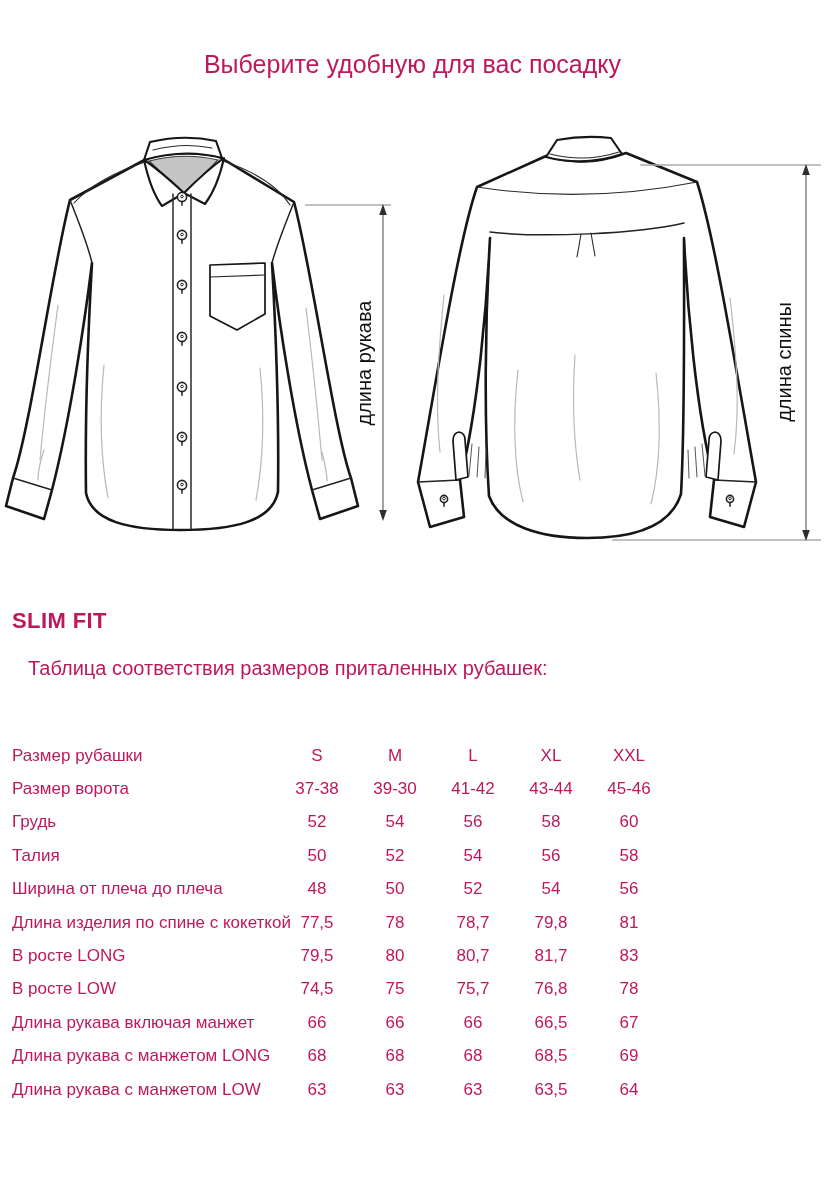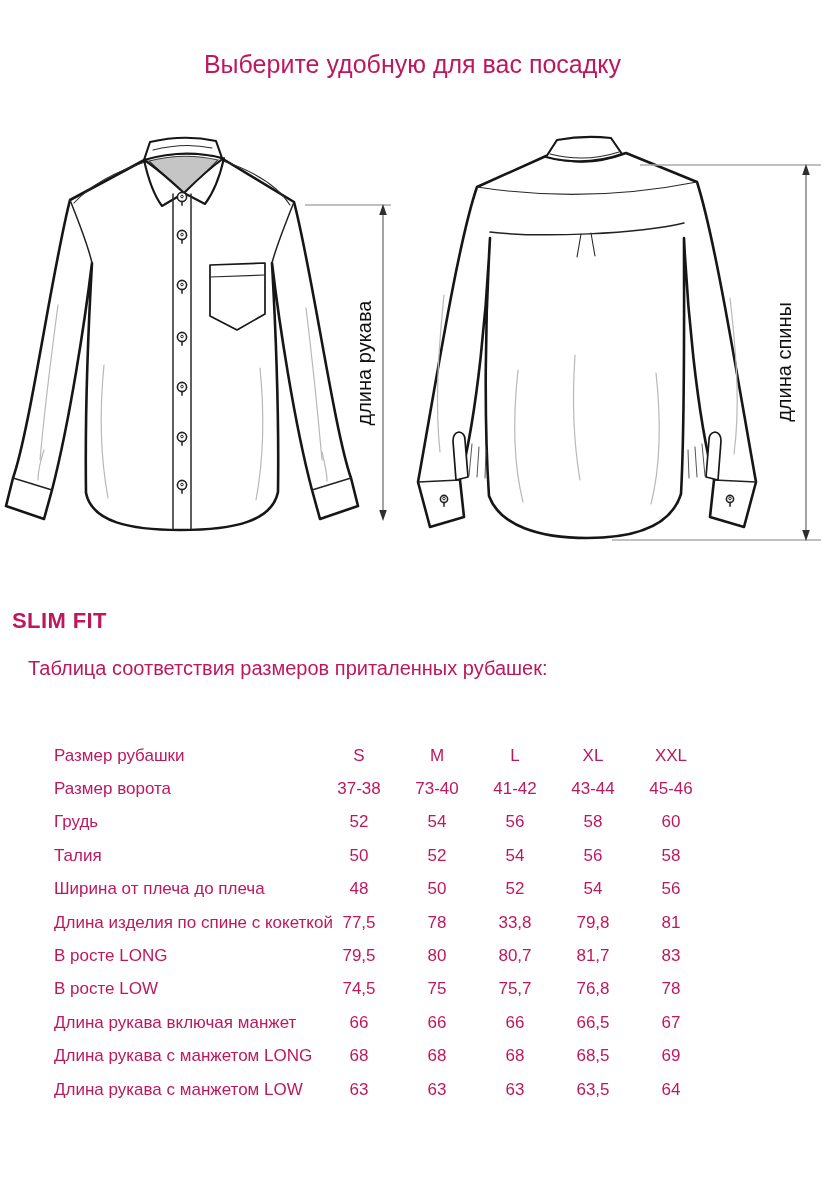--- a/index.html
+++ b/index.html
@@ -29,21 +29,21 @@
   .graycol { fill:#c5c5c5; stroke:#3a3a3a; stroke-width:1.2; }
   text.dimlabel { font-family:"Liberation Sans", sans-serif; font-size:20px; fill:#111111; }
 
   .fit-heading {
     position:absolute; left:12px; top:608px;
     font-size:22px; font-weight:700; letter-spacing:0.4px;
   }
   .fit-subtitle { position:absolute; left:28px; top:657px; font-size:20px;text-align:right; }
 
   .size-table { position:absolute; left:12px; top:739px; }
-  .trow { display:flex; height:33.4px; align-items:center; font-size:17px;margin-left:42px; }
+  .trow { display:flex; height:33.4px; align-items:center; font-size:17px; }
   .tlabel { width:266px; flex:none; white-space:nowrap; }
   .tcell  { width:78px; flex:none; text-align:center; white-space:nowrap; }
 </style>
 </head>
 <body>
 
 <div id="page">
 
   <div class="title">Выберите удобную для вас посадку</div>
 
@@ -197,21 +197,21 @@
           <div class="tlabel">Размер рубашки</div>
           <div class="tcell">S</div>
           <div class="tcell">M</div>
           <div class="tcell">L</div>
           <div class="tcell">XL</div>
           <div class="tcell">XXL</div>
         </div>
         <div class="trow">
           <div class="tlabel">Размер ворота</div>
           <div class="tcell">37-38</div>
-          <div class="tcell">73-40</div>
+          <div class="tcell">39-30</div>
           <div class="tcell">41-42</div>
           <div class="tcell">43-44</div>
           <div class="tcell">45-46</div>
         </div>
         <div class="trow">
           <div class="tlabel">Грудь</div>
           <div class="tcell">52</div>
           <div class="tcell">54</div>
           <div class="tcell">56</div>
           <div class="tcell">58</div>
@@ -230,21 +230,21 @@
           <div class="tcell">48</div>
           <div class="tcell">50</div>
           <div class="tcell">52</div>
           <div class="tcell">54</div>
           <div class="tcell">56</div>
         </div>
         <div class="trow">
           <div class="tlabel">Длина изделия по спине с кокеткой</div>
           <div class="tcell">77,5</div>
           <div class="tcell">78</div>
-          <div class="tcell">33,8</div>
+          <div class="tcell">78,7</div>
           <div class="tcell">79,8</div>
           <div class="tcell">81</div>
         </div>
         <div class="trow">
           <div class="tlabel">В росте LONG</div>
           <div class="tcell">79,5</div>
           <div class="tcell">80</div>
           <div class="tcell">80,7</div>
           <div class="tcell">81,7</div>
           <div class="tcell">83</div>

